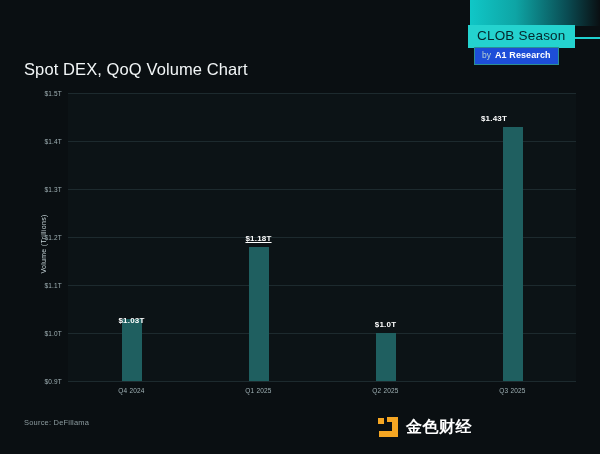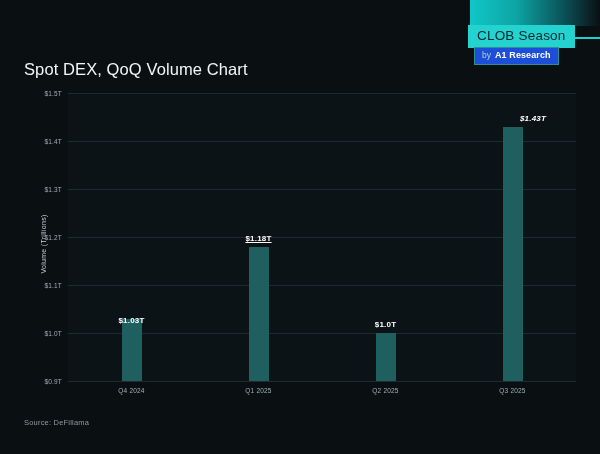--- a/index.html
+++ b/index.html
@@ -153,19 +153,30 @@
     <div class="ytick" style="top: 153px; right: 538px;">$1.2T</div>
     <div class="ytick" style="top: 105px; right: 538px;">$1.3T</div>
     <div class="ytick" style="top: 57px; right: 538px;">$1.4T</div>
     <div class="ytick" style="top: 9px; right: 538px;">$1.5T</div>
     <div class="bar-value" style="left: 131.5px; top: 232px; position: absolute;">$1.03T</div>
     <div class="xtick" style="left: 131.5px;">Q4 2024</div>
     <div class="bar-value" style="left: 258.5px; top: 149.6px; position: absolute; text-decoration: underline;">$1.18T</div>
     <div class="xtick" style="left: 258.5px;">Q1 2025</div>
     <div class="bar-value" style="left: 385.5px; top: 236px; position: absolute;">$1.0T</div>
     <div class="xtick" style="left: 385.5px;">Q2 2025</div>
-    <div class="bar-value" style="left: 533px; top: 29.6px; position: absolute; font-style: italic;">$1.43T</div>
+    <div class="bar-value" style="left: 494px; top: 29.6px; position: absolute;">$1.43T</div>
     <div class="xtick" style="left: 512.5px;">Q3 2025</div>
   </div>
 
 <div id="footer">
   <div id="source-text">Source: DeFillama</div>
+  <div id="publisher-logo">
+    <div id="publisher-mark">
+      <svg width="22" height="22" viewBox="0 0 22 22" aria-hidden="true">
+        <rect x="1" y="2" width="6" height="6" fill="#f5a623"></rect>
+        <rect x="10" y="1" width="11" height="5" fill="#f5a623"></rect>
+        <rect x="15" y="1" width="6" height="20" fill="#f5a623"></rect>
+        <rect x="2" y="15" width="19" height="6" fill="#f5a623"></rect>
+      </svg>
+    </div>
+    <div id="publisher-name">金色财经</div>
+  </div>
 </div>
 
 </body></html>

